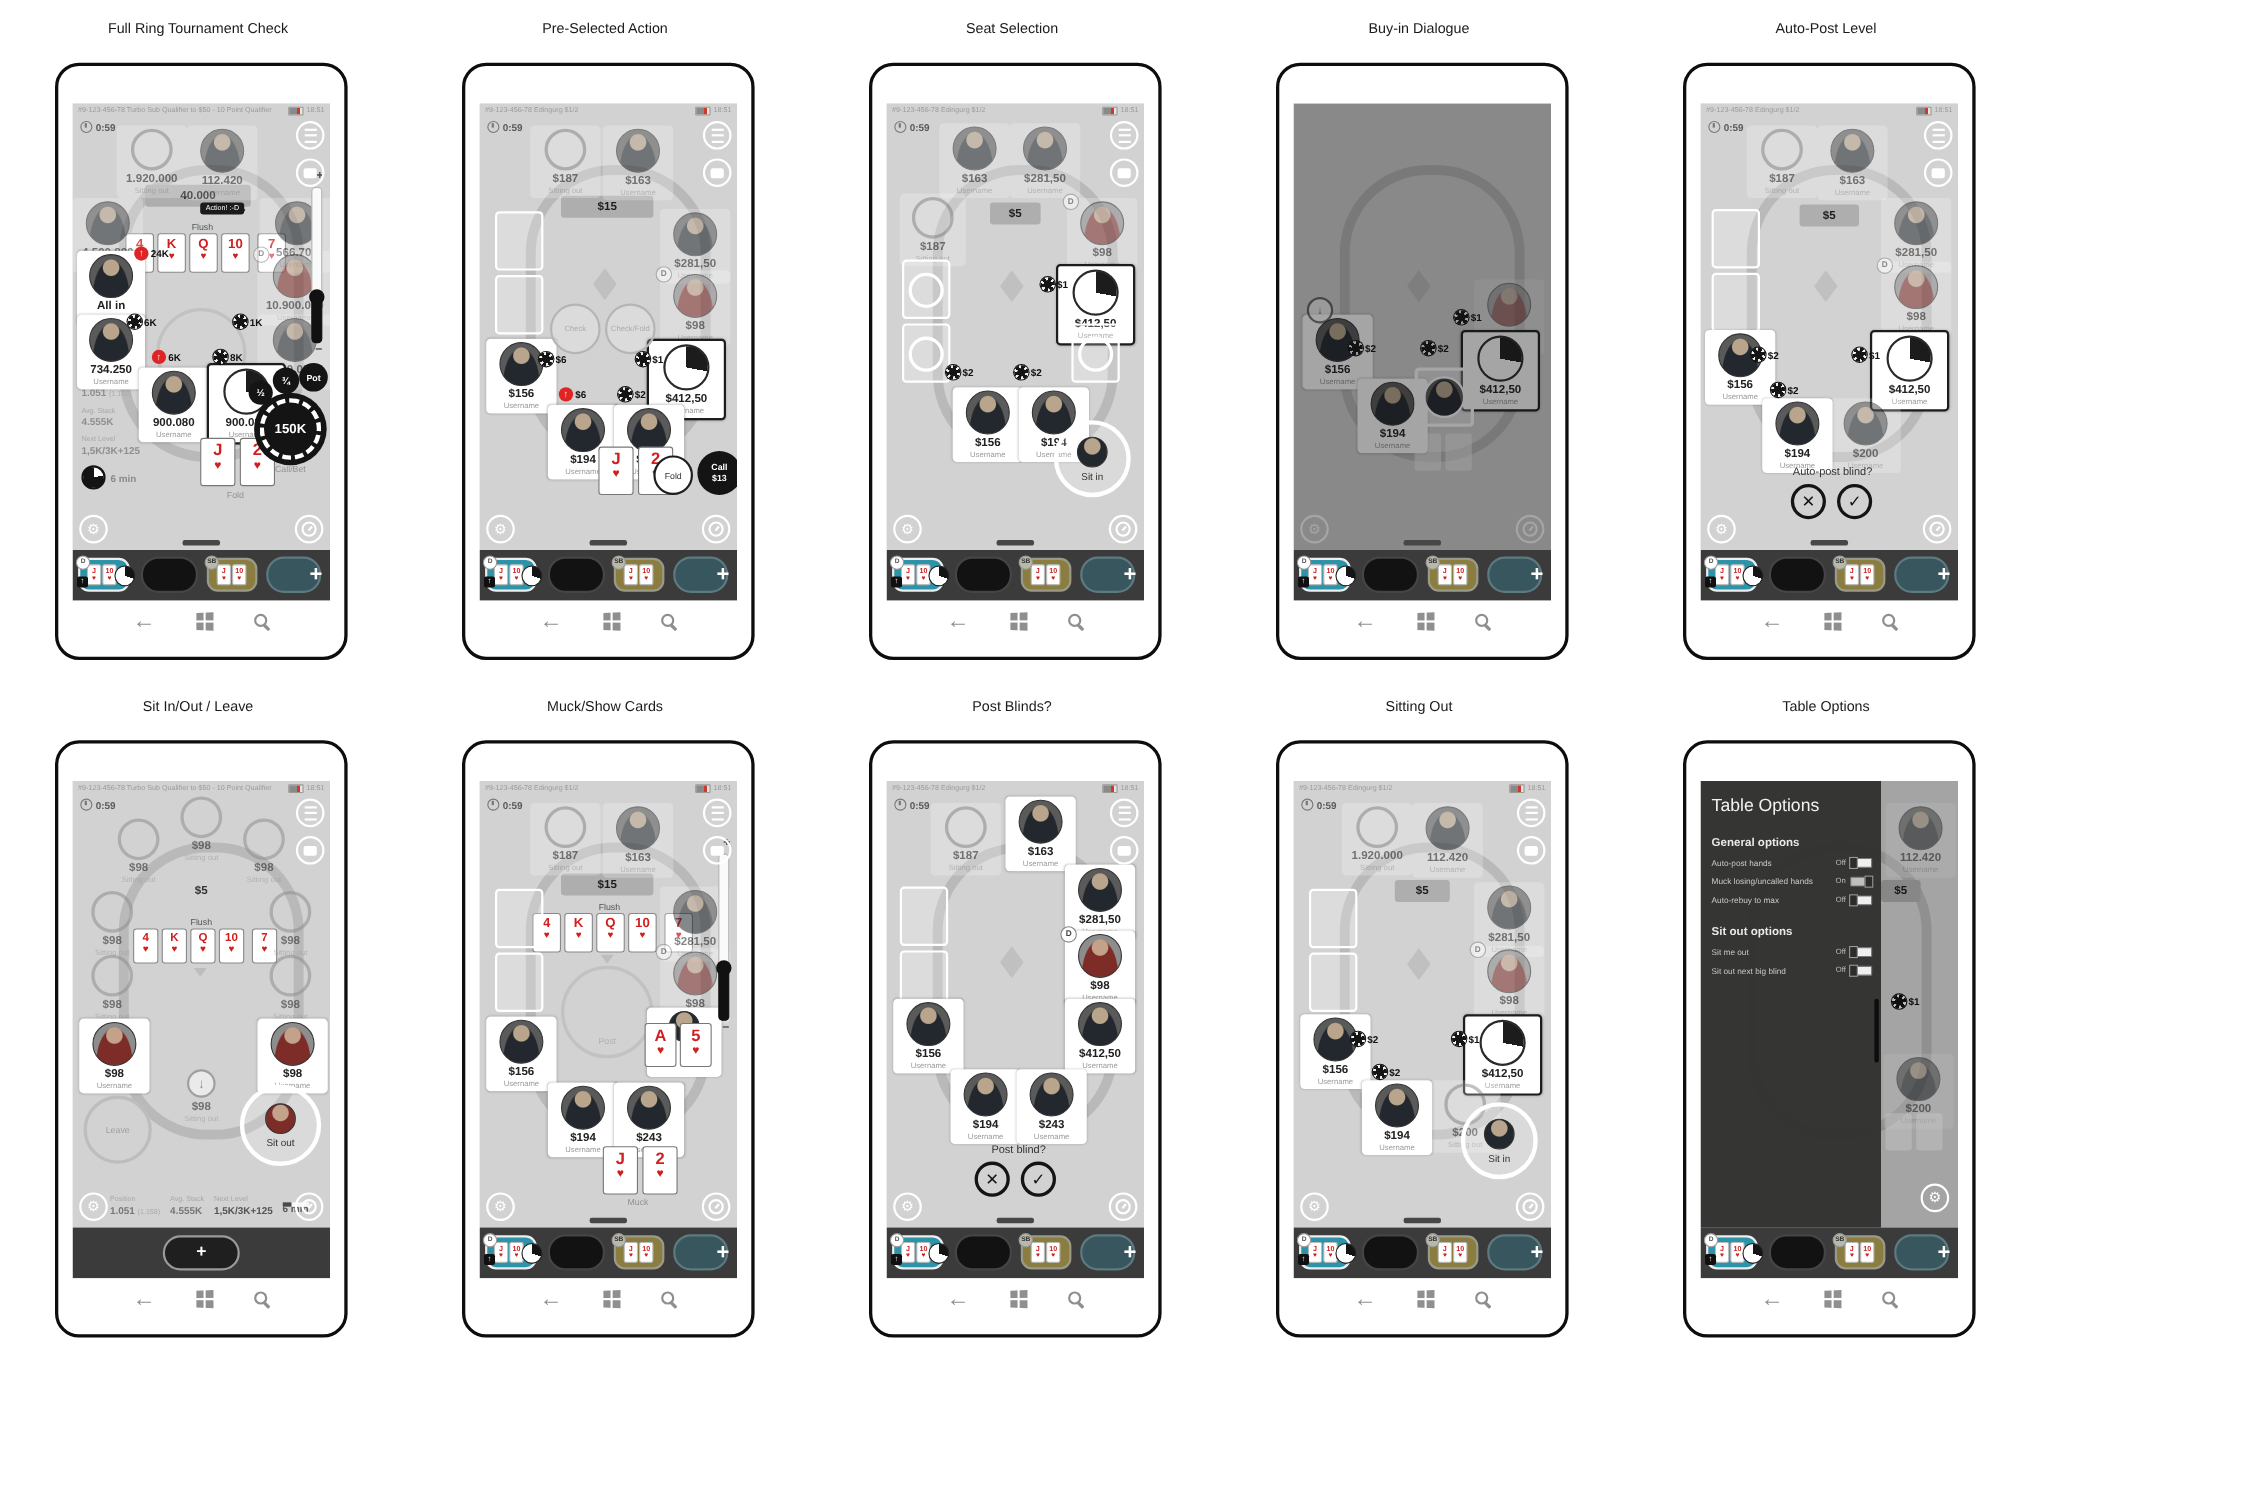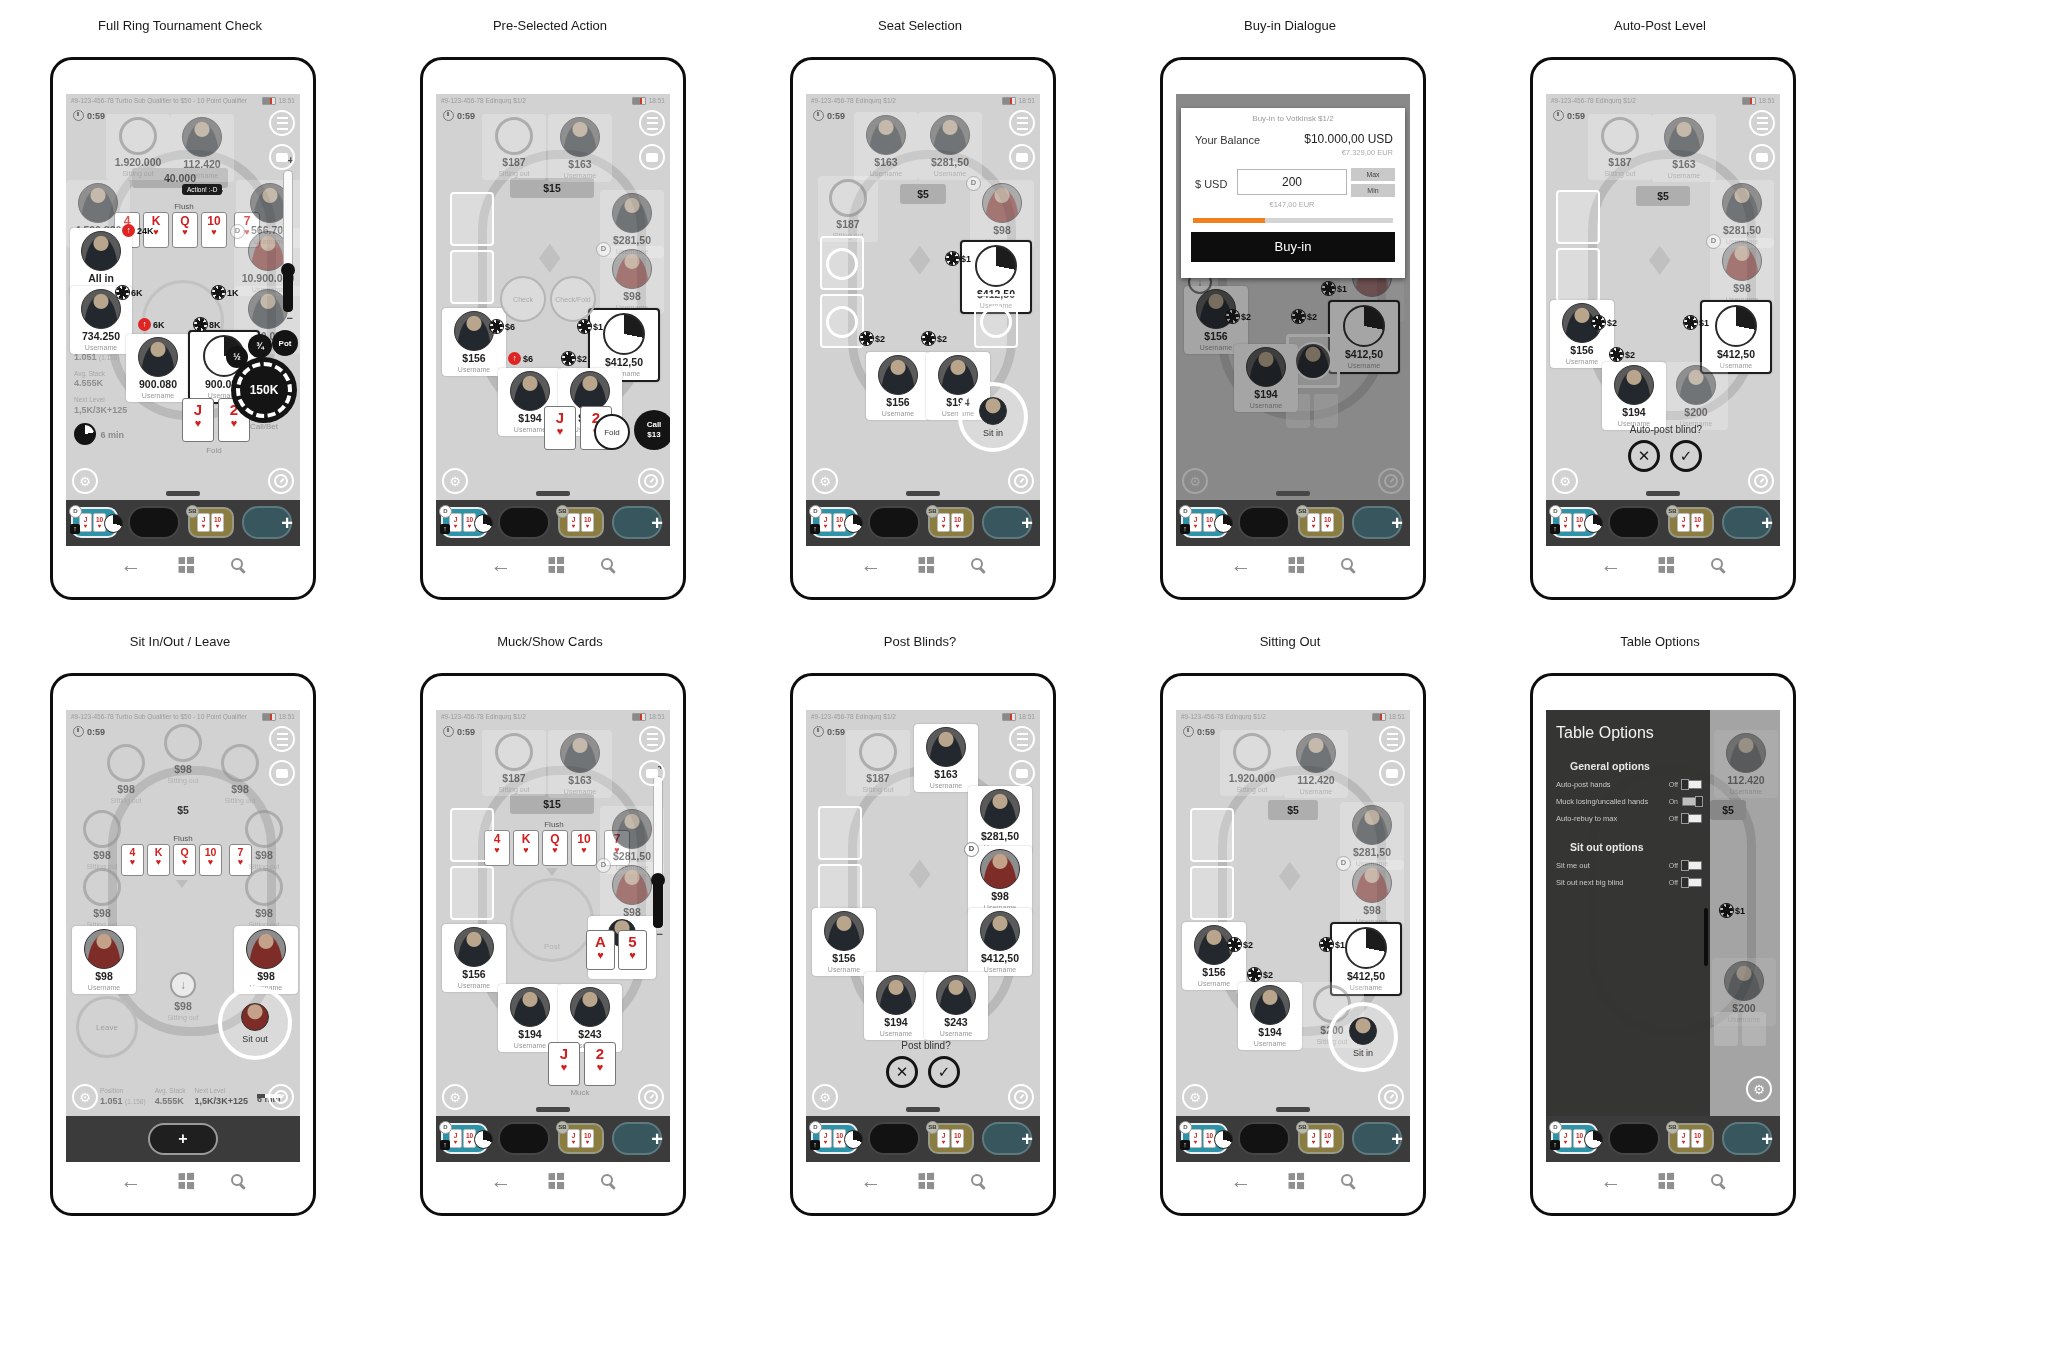--- a/index.html
+++ b/index.html
@@ -125,21 +125,21 @@
 .dlg .cur{position:absolute;left:14px;top:70px;font-size:11px;color:#333}
 .dlg .amt{position:absolute;left:56px;top:61px;width:110px;height:26px;border:1px solid #b5b5b5;background:#fff;text-align:center;font-size:12px;color:#222;font-family:"Liberation Sans",sans-serif;box-sizing:border-box}
 .dlg .mx{position:absolute;right:10px;width:44px;height:13px;background:#c9c9c9;font-size:7px;color:#444;text-align:center;line-height:13px}
 .dlg .eamt{position:absolute;left:56px;top:92px;width:110px;text-align:center;font-size:7.5px;color:#ababab}
 .dlg .prg{position:absolute;left:12px;right:12px;top:110px;height:5px;background:#d4d4d4}
 .dlg .prg i{position:absolute;left:0;top:0;bottom:0;width:36%;background:#f07f1f}
 .dlg .sbt{position:absolute;left:10px;right:10px;top:124px;height:30px;background:#0d0d0d;color:#fff;font-size:13px;text-align:center;line-height:30px}
 
 .opanel{position:absolute;left:0;top:0;width:164px;bottom:46px;background:rgba(47,47,45,.97);z-index:10;color:#eee}
 .opanel .pt{font-size:16px;color:#f2f2f2;margin:14px 0 0 10px;font-weight:normal}
-.opanel .sh{font-size:10.5px;font-weight:bold;color:#e8e8e8;margin:18px 0 3px 24px}
+.opanel .sh{font-size:10.5px;font-weight:bold;color:#e8e8e8;margin:18px 0 3px 10px}
 .orow{display:flex;align-items:center;margin:8px 8px 0 10px;font-size:7.5px;color:#c9c9c9}
 .orow .olb{flex:1}
 .orow .ost{font-size:7px;color:#bdbdbd;margin-right:4px}
 .tgl{width:20px;height:9px;border:1px solid #777;position:relative;border-radius:1px;box-sizing:border-box}
 .tgl i{position:absolute;top:-2px;width:8px;height:11px;background:#2c2c2c;border:1px solid #999;box-sizing:border-box}
 .tgl.off{background:#efefef}.tgl.off i{left:-2px}
 .tgl.on{background:#bfbfbf}.tgl.on i{right:-2px}
 .oscroll{position:absolute;right:2px;top:198px;width:4px;height:58px;background:#0d0d0d;border-radius:2px;z-index:11}
 .dim10{position:absolute;left:164px;top:0;right:0;bottom:46px;background:rgba(0,0,0,.22);z-index:6}
 .fab.bright{z-index:11}
@@ -637,35 +637,20 @@
       </div>
   <div class="phcard" style="left:110px;top:300px"></div>
   <div class="phcard" style="left:138px;top:300px"></div>
   <div class="fab" style="left:6px;top:374px">
         <span>⚙</span>
       </div>
   <div class="fab" style="right:6px;top:374px">
         <span class="gic"></span>
       </div>
   <div class="dim"></div>
-  <div class="dlg">
-    <div class="dt">Buy-in to Votkinsk $1/2</div>
-    <div class="bl">Your Balance</div>
-    <div class="busd">$10.000,00 USD</div>
-    <div class="beur">€7.329,00 EUR</div>
-    <div class="cur">$ USD</div>
-    <input class="amt" value="200" style="">
-    <div class="mx" style="top:60px">Max</div>
-    <div class="mx" style="top:76px">Min</div>
-    <div class="eamt">€147,00 EUR</div>
-    <div class="prg">
-          <i></i>
-        </div>
-    <div class="sbt">Buy-in</div>
-  </div>
   <div class="handle"></div>
   <div class="tbar">
     <div class="tile t1">
           <span class="mbadge" style="left:-4px;top:-4px">D</span>
           <span class="mc" style="left:6px;top:4px"><span>J</span><i>♥</i></span>
           <span class="mc" style="left:20px;top:4px"><span>10</span><i>♥</i></span>
           <span class="mup" style="left:-3px;top:15px">↑</span>
           <span class="mpie" style="right:-7px;top:5px"></span>
         </div>
     <div class="tile t2"></div>

